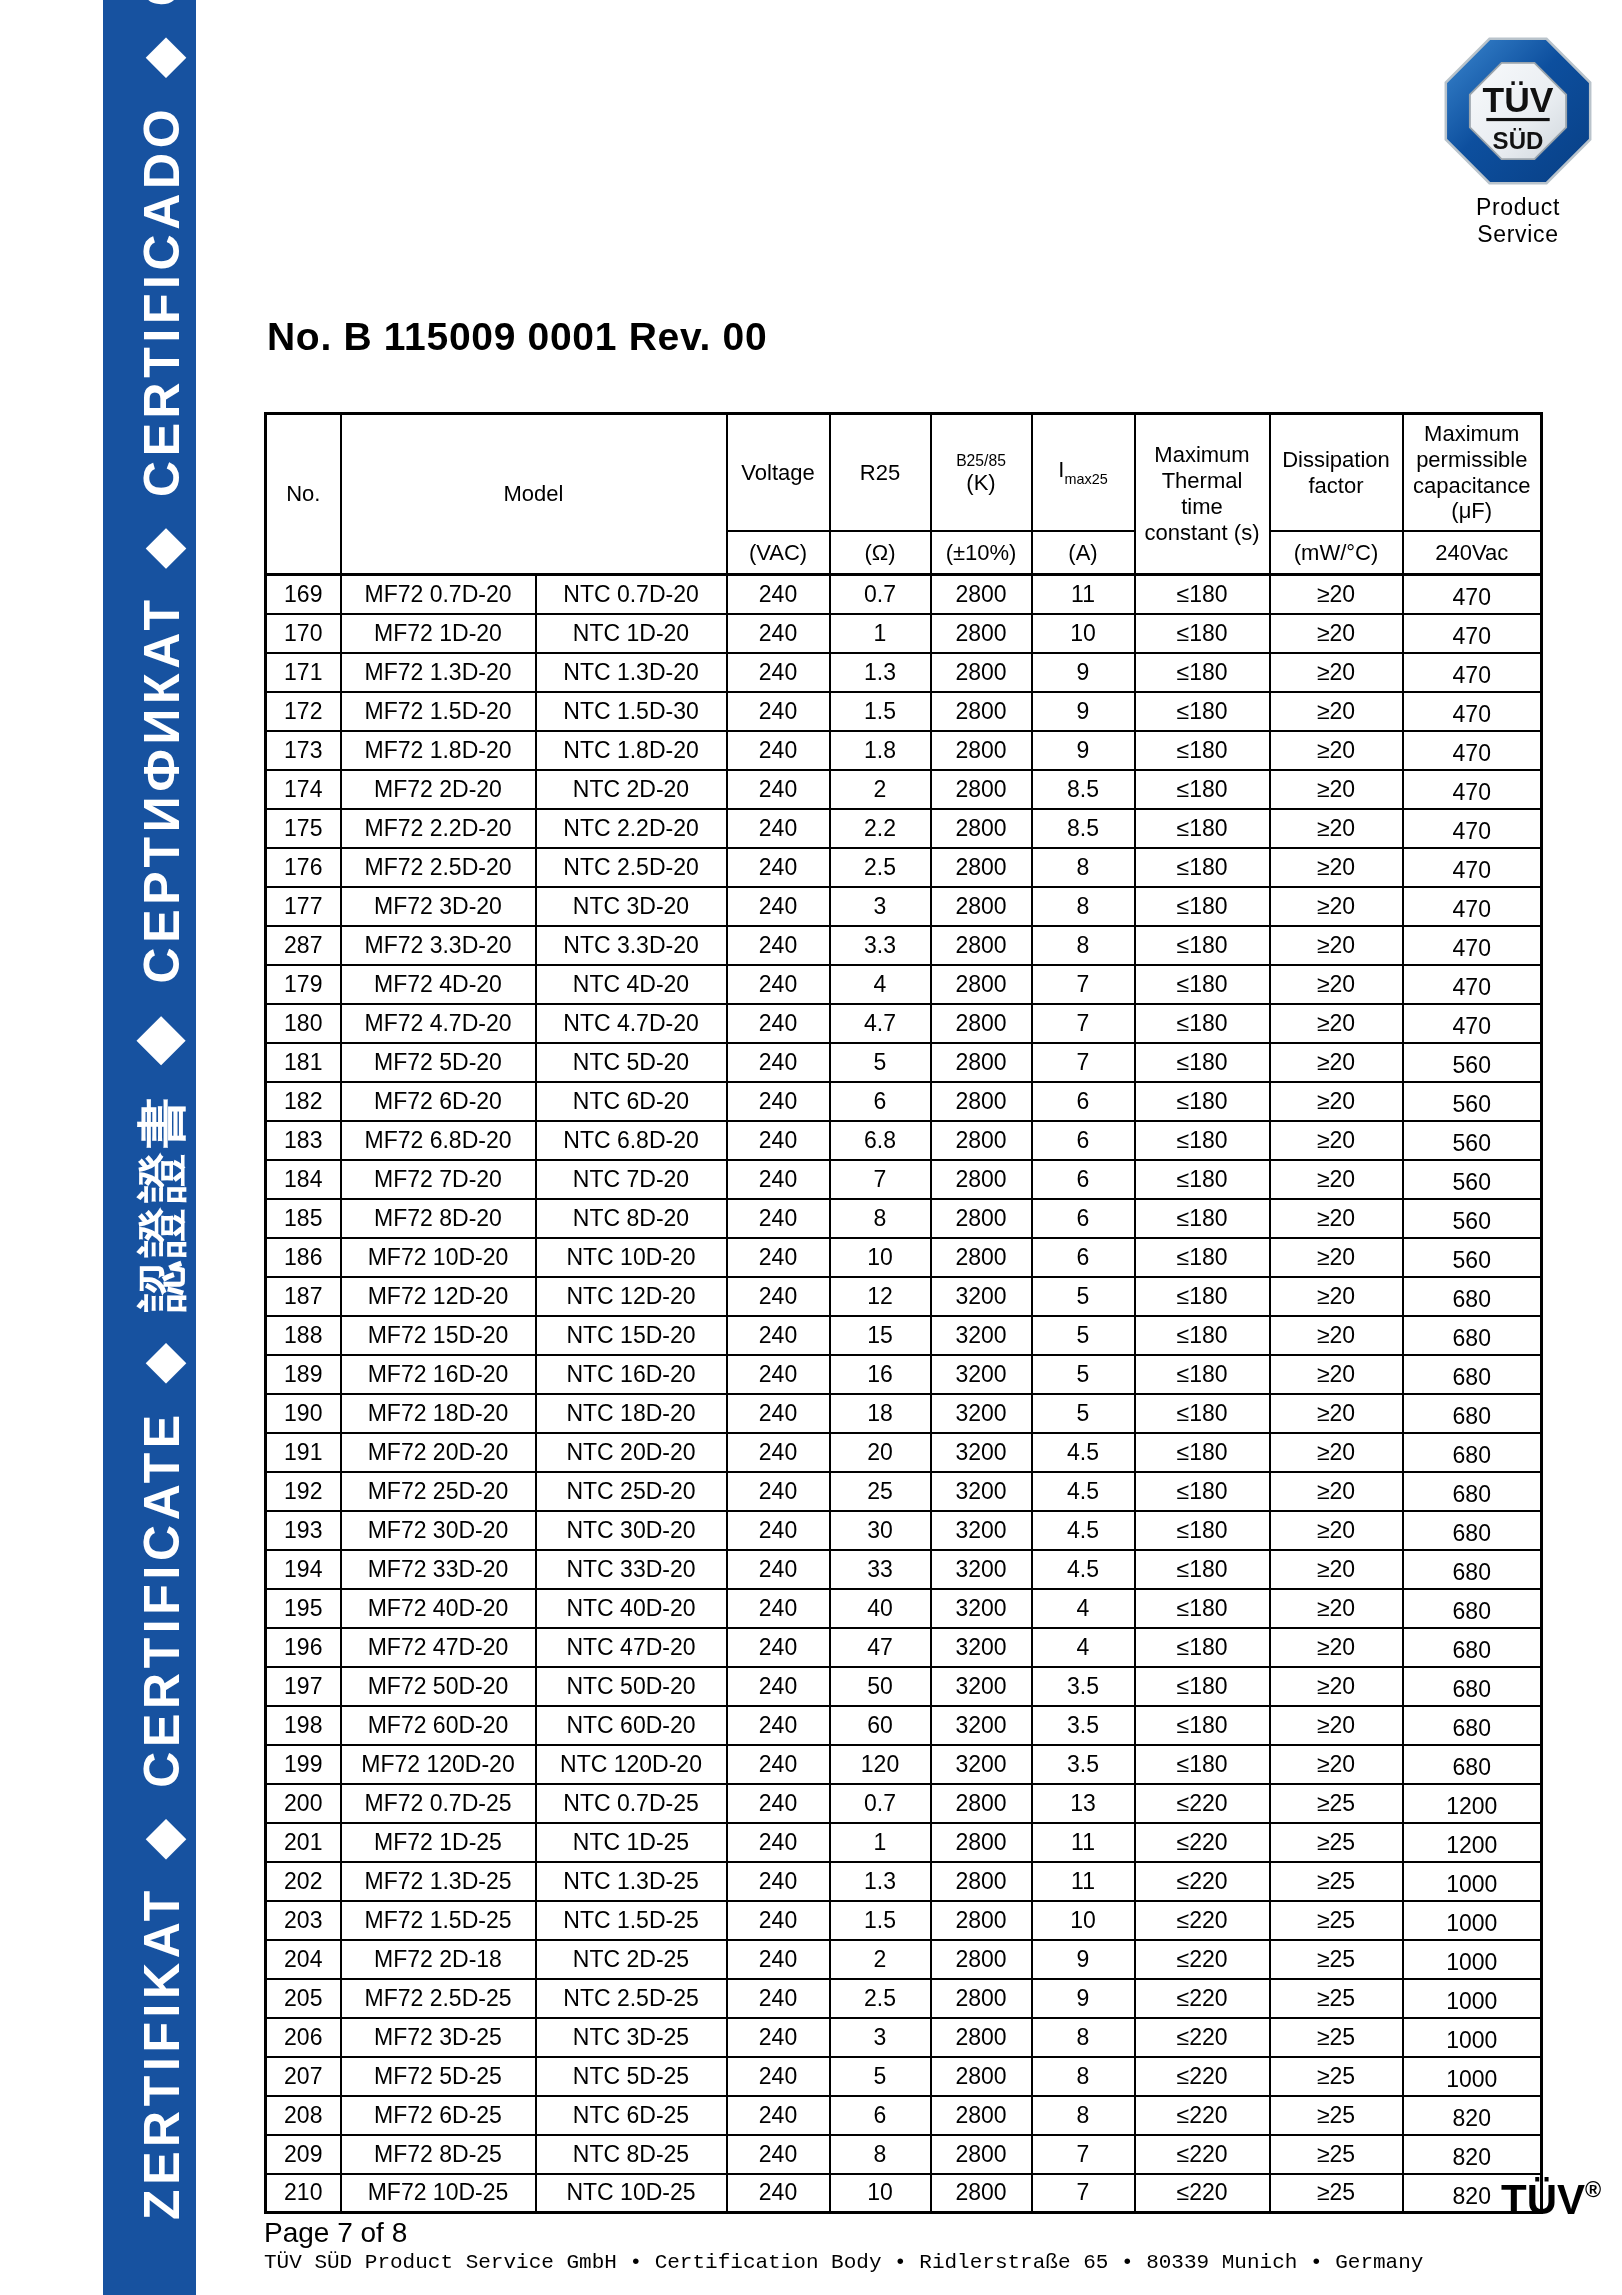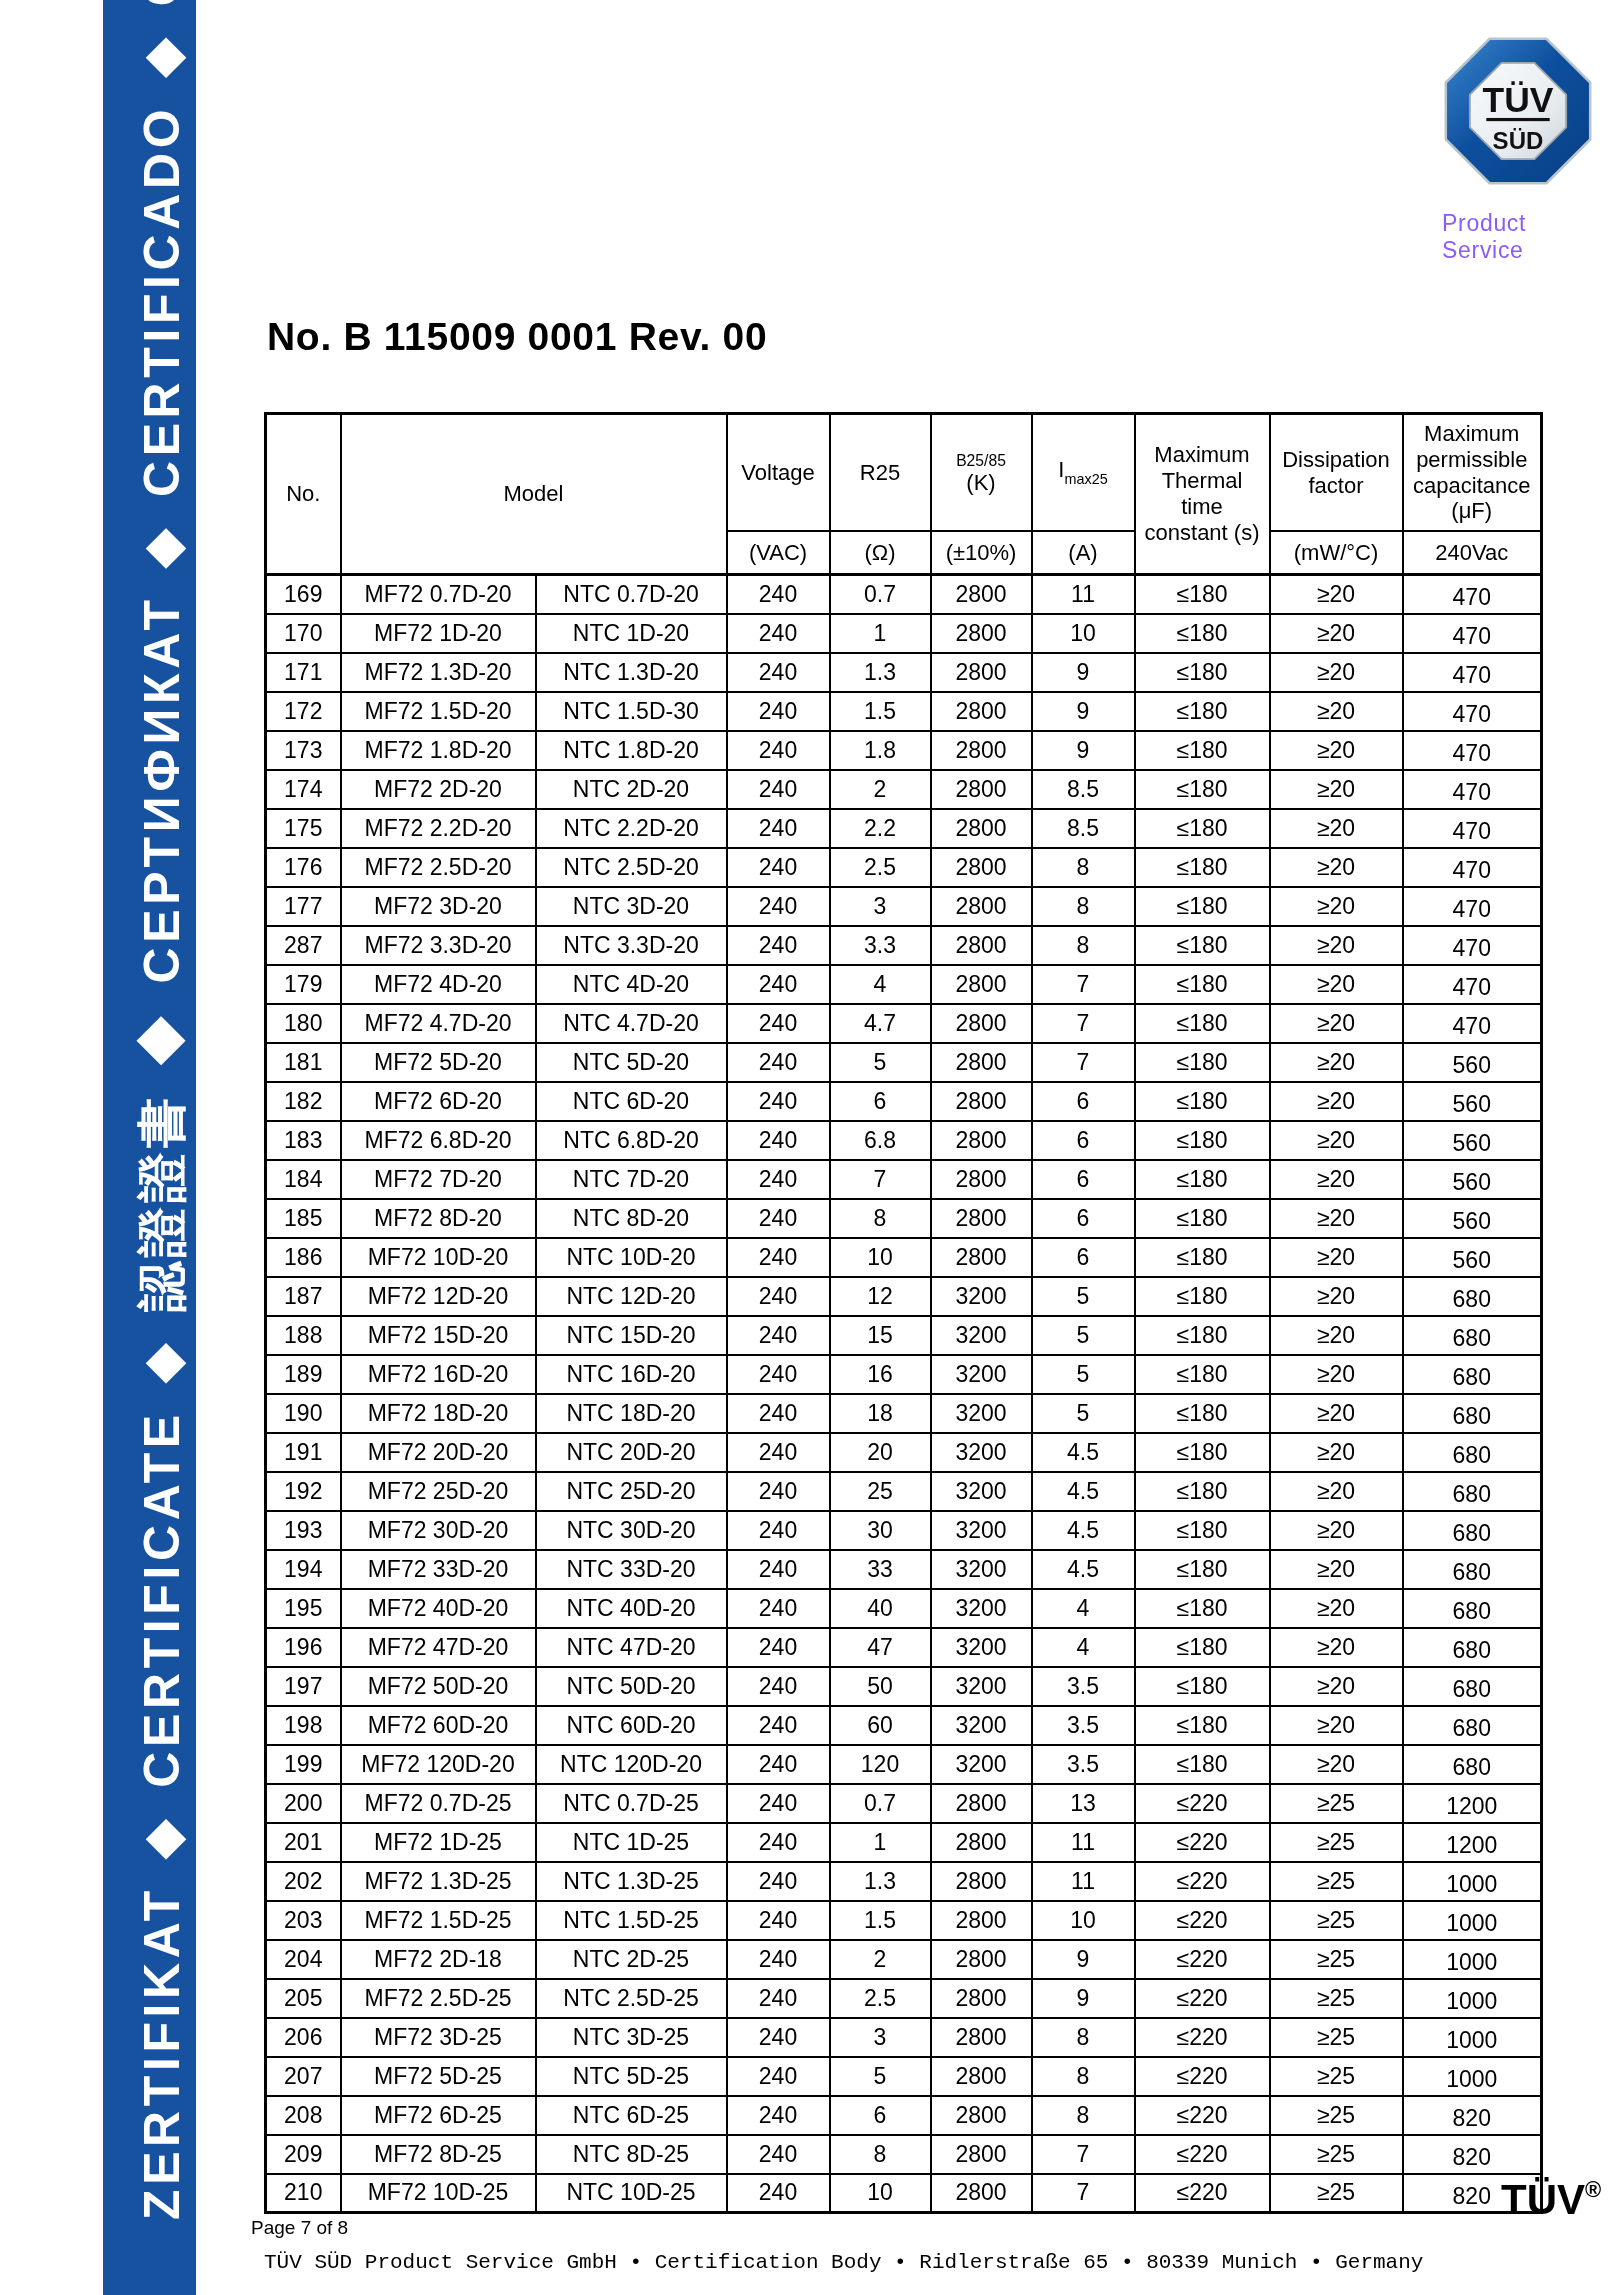--- a/index.html
+++ b/index.html
@@ -15,21 +15,21 @@
   .side-band-text {
     position:absolute; left:126px; top:2220px;
     transform:rotate(-90deg); transform-origin:0 0;
     white-space:nowrap;
     font-size:50px; font-weight:bold; letter-spacing:4.6px; word-spacing:9.2px;
     color:#ffffff; line-height:73px;
   }
   
   .logo-wrap { position:absolute; left:1442px; top:35px; width:152px; }
   .logo-caption {
-    margin-top:21px; text-align:left; font-size:23px; color:#8b5cf6;
+    margin-top:5px; text-align:center; font-size:23px; color:#000000;
     letter-spacing:0.7px;
   }
   
   .doc-title {
     position:absolute; left:267px; top:230px;
     font-size:69px; font-weight:bold; letter-spacing:21px; white-space:nowrap;
   }
   .doc-certno {
     position:absolute; left:267px; top:315px;
     font-size:39px; font-weight:bold; letter-spacing:0.7px; white-space:nowrap;text-align:center;
@@ -48,21 +48,21 @@
   .cert-table thead tr.units th { border-bottom:3.9px solid #000; height:41px;margin-top:40px; }
   .cert-table thead th.span2 { border-bottom:3.9px solid #000; }
   .cert-table thead tr.titles th { height:115px; line-height:1.18; }
   .cert-table tbody tr { height:39px; }
   .cert-table tbody td { font-size:23px; }
   .cert-table tbody td:last-child { padding-top:6.5px; }
   .hdr-pre { white-space:pre; display:inline-block; line-height:1.18; }
   .hdr-small { display:block; font-size:15.7px; line-height:1.05; padding-top:3.9px; }
   .hdr-sub { font-size:14.4px; vertical-align:-6.5px; }
   
-  .footer-page   { position:absolute; left:251px; top:2217px; font-size:19px; }
+  .footer-page   { position:absolute; left:264px; top:2217px; font-size:28px; }
   .footer-addr   { position:absolute; left:264px; top:2251px; font-size:21px;font-family:Liberation Mono, monospace; }
   .tuv-mark      { position:absolute; left:1501px; top:2176px; font-size:42px; font-weight:bold; white-space:nowrap; }
   .tuv-mark sup  { font-size:22px; vertical-align:17px; font-weight:bold; }
 </style>
 </head>
 <body>
 
 <div class="page">
 
   <div class="side-band"></div>

